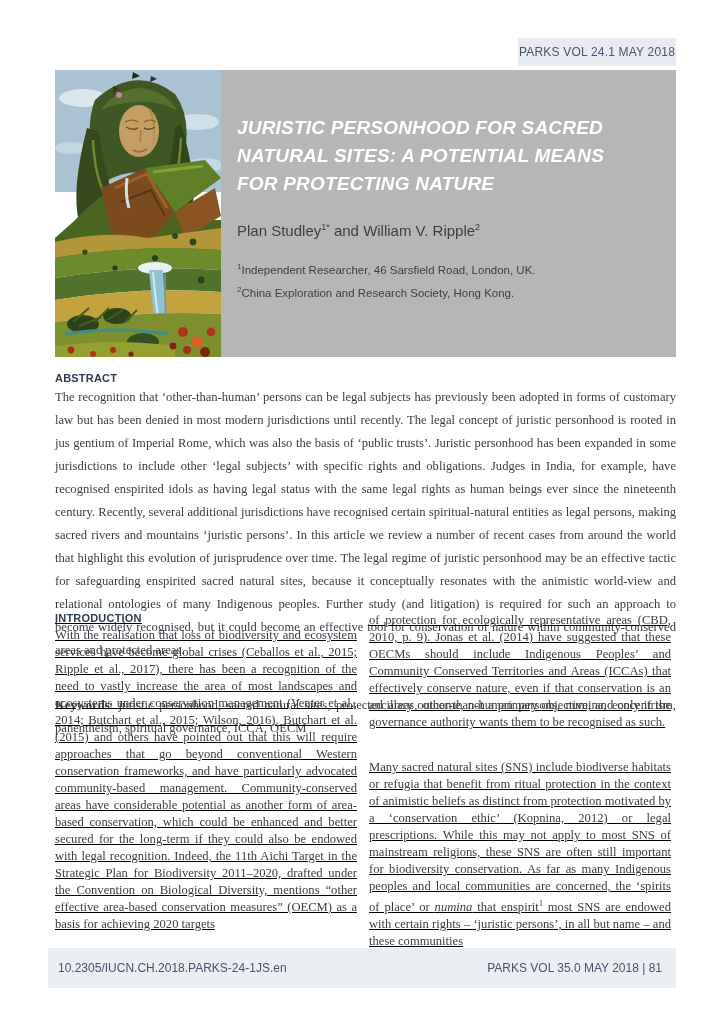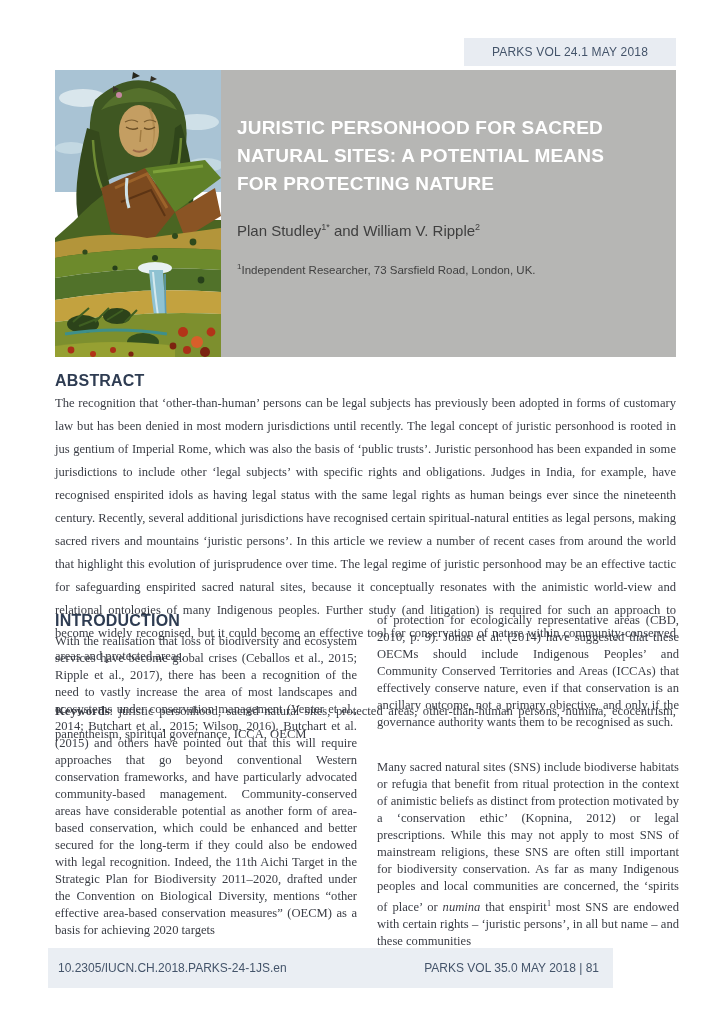--- a/index.html
+++ b/index.html
@@ -17,81 +17,81 @@
   .page{
     position:relative;
     width:724px;height:1024px;
     background:var(--page-bg);
     overflow:hidden;
     font-family:"Liberation Sans",sans-serif;
   }
   
   .badge{
     position:absolute;top:38px;right:48px;
-    width:212px;height:28px;
+    width:158px;height:28px;
     background:var(--badge-bg);
     color:var(--badge-text);
     font-size:12px;letter-spacing:.2px;
     display:flex;align-items:center;justify-content:center;
   }
   
   .hero{
     position:absolute;left:55px;top:70px;
     width:621px;height:287px;
     display:flex;
   }
   .artwork{width:166px;height:287px;flex:0 0 166px;}
   .artwork svg{display:block;width:166px;height:287px;}
   .titlebox{
     flex:1;background:var(--title-box-bg);
     padding:44px 36px 0 16px;
   }
   .titlebox h1{
     color:#ffffff;font-size:19px;font-weight:700;
-    line-height:28px;max-width:424px;letter-spacing:.2px;
+    line-height:28px;max-width:424px;letter-spacing:.2px;font-style:italic;
   }
   .authors{
     margin-top:24px;font-size:15px;color:var(--meta-text);
   }
   .authors sup{font-size:9px;}
   .small{
     font-size:11.5px;color:var(--meta-text);line-height:20px;
   }
   .corresp{margin-top:20px;}
   .affil-group{margin-top:18px;}
   .small sup{font-size:8px;vertical-align:super;}
   
   .abstract{
     position:absolute;left:55px;top:372px;width:621px;
   }
   h2.sec{
-    font-size:16px;font-weight:700;color:var(--heading-color);
+    font-size:11px;font-weight:700;color:var(--heading-color);
     letter-spacing:.2px;margin-bottom:2px;
   }
   .body{
     font-family:"Liberation Serif",serif;
     font-size:12.6px;line-height:23px;color:var(--body-text);
     text-align:justify;
   }
   .keywords{margin-top:32px;}
   .keywords b{font-weight:700;}
   
   .columns{
     position:absolute;left:55px;top:612px;width:621px;
-    display:flex;gap:20px;
+    display:flex;gap:12px;text-decoration:underline;
   }
   .col{width:302px;flex:0 0 302px;}
   .col .body{line-height:17px;}
   .col h2.sec{margin-bottom:3px;}
   .p2{margin-top:28px;}
   .p2 sup{font-size:8px;}
   
   .footer{
     position:absolute;left:48px;top:948px;
-    width:565px;height:40px;
+    width:628px;height:40px;
     background:var(--footer-bg);
     color:var(--badge-text);font-size:12px;
     display:flex;align-items:center;justify-content:space-between;
     padding:0 14px 0 10px;
   }
 </style>
 </head>
 <body>
 
 <div class="page">
@@ -174,21 +174,22 @@
         <circle cx="38" cy="284" r="3" fill="#b23418"></circle>
         <circle cx="58" cy="280" r="3" fill="#a93018"></circle>
         <circle cx="76" cy="284" r="2.6" fill="#7c2410"></circle>
       </svg>
     </div>
 
     <div class="titlebox">
       <h1>JURISTIC PERSONHOOD FOR SACRED NATURAL SITES: A POTENTIAL MEANS FOR PROTECTING NATURE</h1>
       <p class="authors"><span>Plan Studley</span><sup>1*</sup><span> and </span><span>William V. Ripple</span><sup>2</sup></p>
       <div class="affil-group">
-        <p class="small"><sup>1</sup><span>Independent Researcher, 73 Sarsfield Road, London, UK.</span></p>
+        <p class="small"><sup>1</sup><span>Independent Researcher, 46 Sarsfield Road, London, UK.</span></p>
+        <p class="small"><sup>2</sup><span>China Exploration and Research Society, Hong Kong.</span></p>
       </div>
     </div>
   </div>
 
   <div class="abstract">
     <h2 class="sec">ABSTRACT</h2>
     <p class="body">The recognition that ‘other-than-human’ persons can be legal subjects has previously been adopted in forms of customary law but has been denied in most modern jurisdictions until recently. The legal concept of juristic personhood is rooted in jus gentium of Imperial Rome, which was also the basis of ‘public trusts’. Juristic personhood has been expanded in some jurisdictions to include other ‘legal subjects’ with specific rights and obligations. Judges in India, for example, have recognised enspirited idols as having legal status with the same legal rights as human beings ever since the nineteenth century. Recently, several additional jurisdictions have recognised certain spiritual-natural entities as legal persons, making sacred rivers and mountains ‘juristic persons’. In this article we review a number of recent cases from around the world that highlight this evolution of jurisprudence over time. The legal regime of juristic personhood may be an effective tactic for safeguarding enspirited sacred natural sites, because it conceptually resonates with the animistic world-view and relational ontologies of many Indigenous peoples. Further study (and litigation) is required for such an approach to become widely recognised, but it could become an effective tool for conservation of nature within community-conserved areas and protected areas.</p>
     <p class="body keywords"><b>Keywords</b><span>: juristic personhood, sacred natural sites, protected areas, other-than-human persons, numina, ecocentrism, panentheism, spiritual governance, ICCA, OECM</span></p>
   </div>
 

